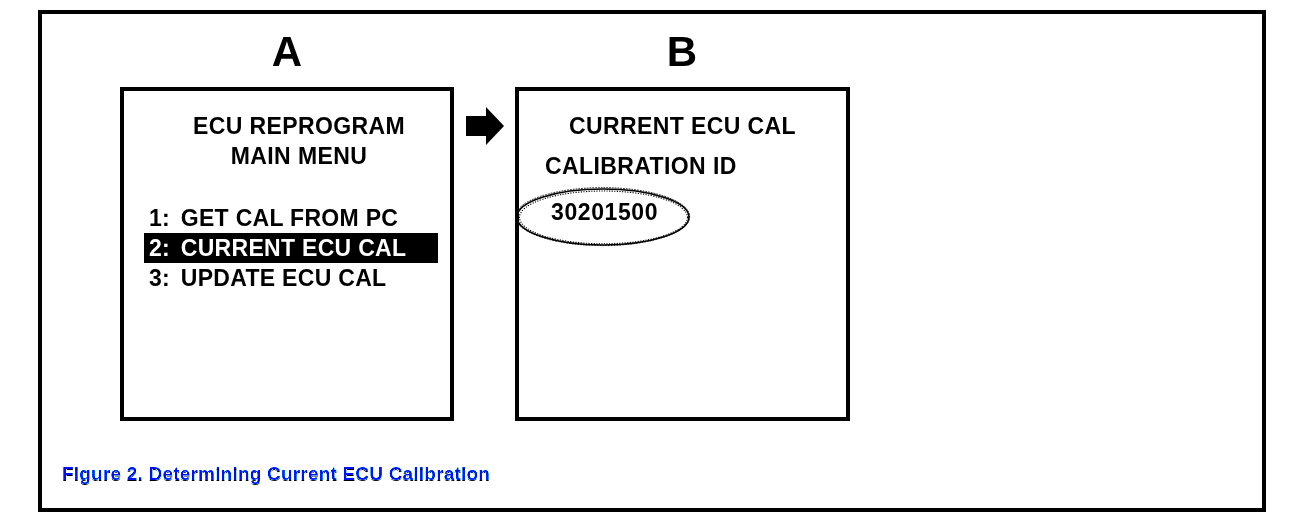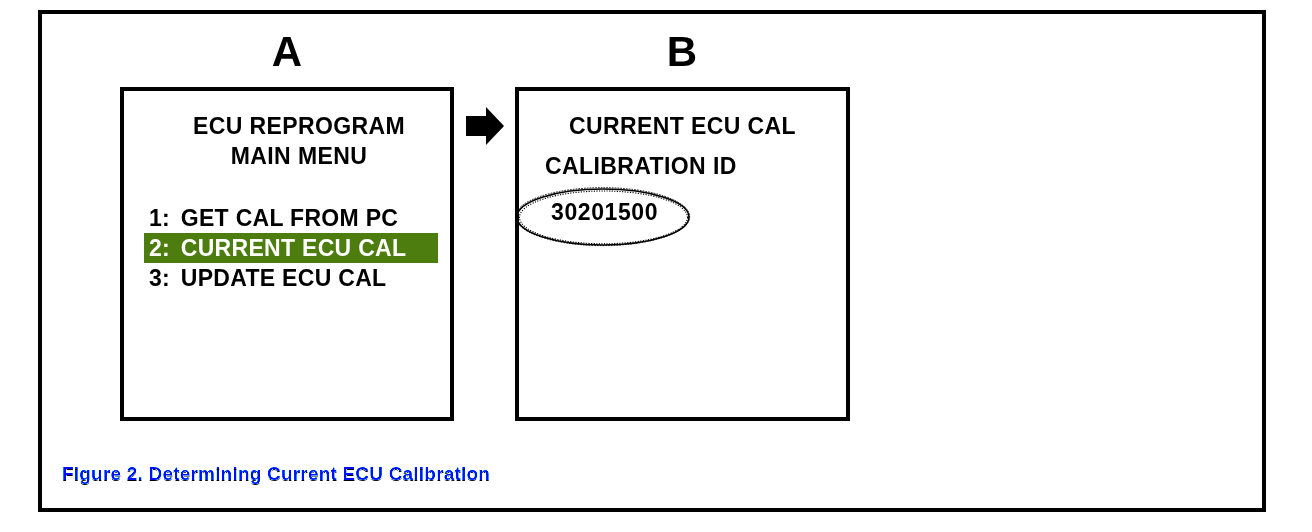--- a/index.html
+++ b/index.html
@@ -92,21 +92,21 @@
     letter-spacing: 0.3px;
     line-height: 30px;
     height: 30px;
     color: #000000;
     background: transparent;
     white-space: nowrap;
     padding-left: 5px;
     box-sizing: border-box;
   }
   .menu-item.selected {
-    background: #4d7c0f;
+    background: #000000;
     color: #ffffff;
   }
   .menu-item .idx {
     display: inline-block;
   }
   .menu-item .mtext {
     display: inline-block;
   }
   .menu-item .idx { margin-right: 4px; }
 

